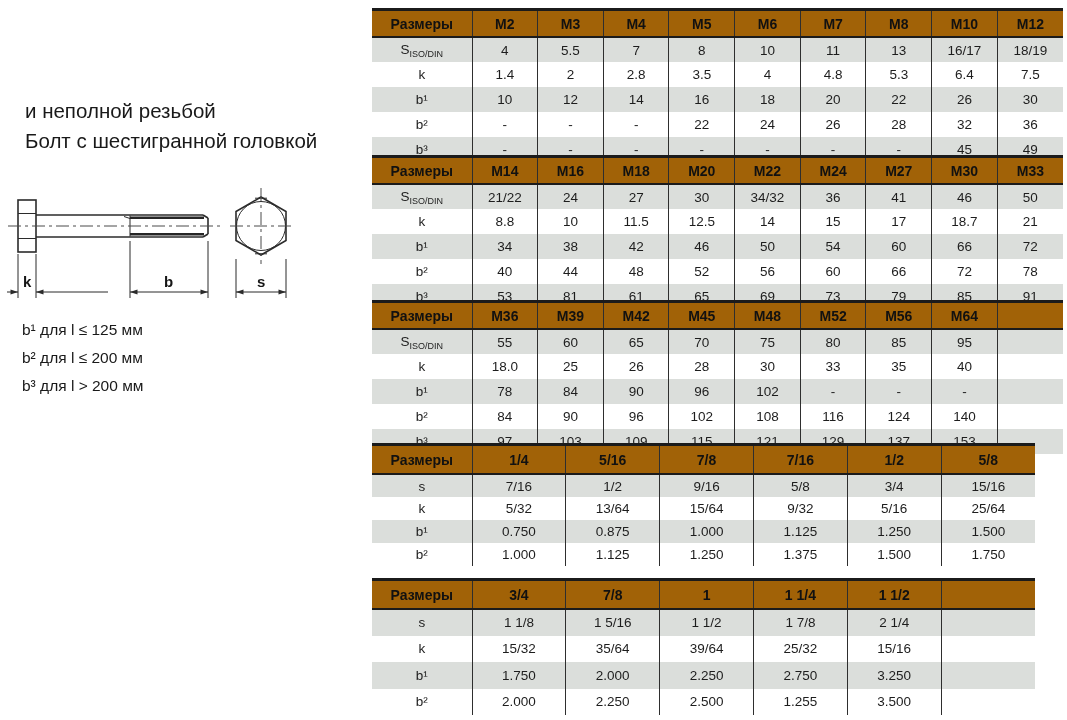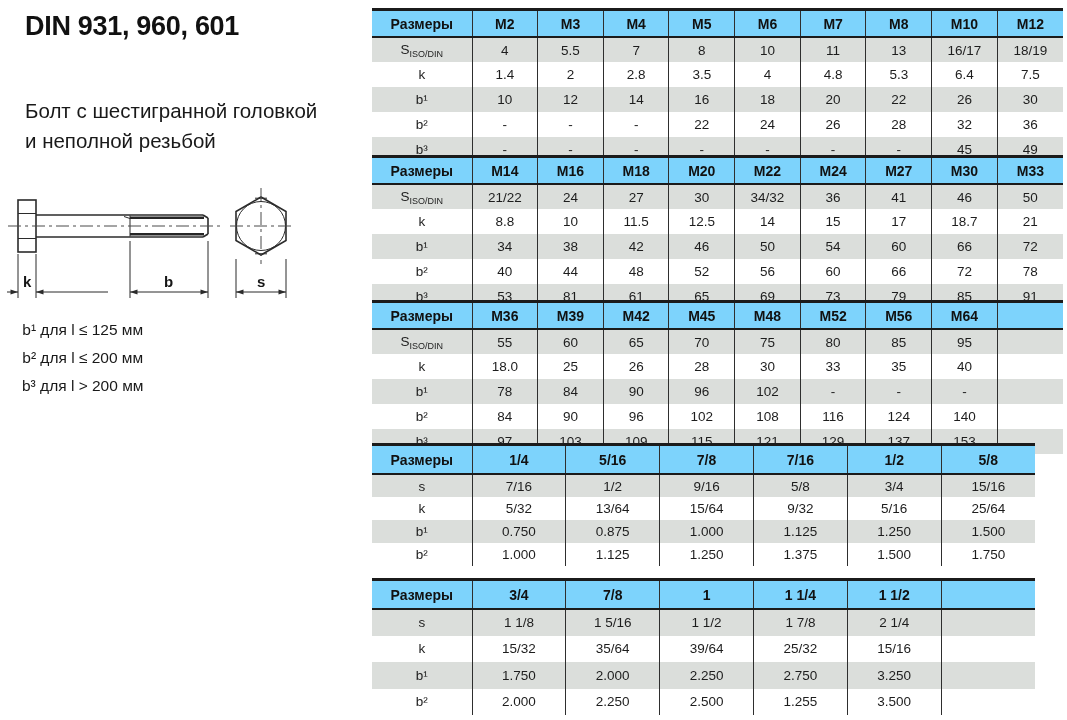--- a/index.html
+++ b/index.html
@@ -17,21 +17,21 @@
     font-size:27px;font-weight:bold;line-height:37px;color:#111;
     letter-spacing:-0.3px;white-space:nowrap;
   }
   .subtitle{
     position:absolute;left:25px;top:96px;
     font-size:20.5px;line-height:30px;color:#191919;white-space:nowrap;
   }
   .drawing{position:absolute;left:6px;top:183px;}
   .footnotes{
     position:absolute;left:22px;top:316px;
-    font-size:15.5px;line-height:28px;color:#191919;text-align:center;
+    font-size:15.5px;line-height:28px;color:#191919;
   }
 
   
   .tables{position:absolute;left:372px;top:0;width:695px;height:720px;}
   table{
     position:absolute;left:0;
     border-collapse:collapse;table-layout:fixed;
     border-top:3px solid #1b1b1b;
   }
   .tbl0{top:8px;width:691px;}
@@ -40,21 +40,21 @@
   .tbl3{top:443px;width:663px;}
   .tbl4{top:578px;width:663px;}
   col.label-col{width:100px;}
   th,td{
     border-left:1px solid #2e2e2e;
     text-align:center;vertical-align:middle;
     padding:0;font-size:13.5px;font-weight:normal;color:#1d1d1d;
   }
   tr > :first-child{border-left:none;}
   thead th{
-    background:#7dd3fc;
+    background:#a16207;
     border-bottom:2px solid #1b1b1b;
     font-weight:bold;font-size:14px;height:25px;color:#111;
   }
   tbody tr:nth-child(odd){background:#dbdedb;}
   .tbl0 tbody tr,.tbl1 tbody tr,.tbl2 tbody tr{height:25px;}
   .tbl3 tbody tr{height:23px;}
   .tbl4 tbody tr{height:26.5px;}
   .tbl3 thead th,.tbl4 thead th{height:27px;}
   .sub{font-size:9px;vertical-align:-3px;letter-spacing:0;}
   .row-label-main{font-size:13.5px;}
@@ -67,26 +67,25 @@
   .dim{stroke:#2b2b2b;fill:none;stroke-width:1;}
   .arr{fill:#2b2b2b;stroke:none;}
   .dimtxt{font-family:"Liberation Sans",sans-serif;font-size:15px;font-weight:bold;fill:#161616;}
 </style>
 </head>
 <body>
 
 <div class="page">
 
   <div class="title">
-    <div>DIN 931, 960, 601</div>
   </div>
 
   <div class="subtitle">
+    <div>и неполной резьбой</div>
     <div>Болт с шестигранной головкой</div>
-    <div>и неполной резьбой</div>
   </div>
 
   <svg class="drawing" width="310" height="125" viewBox="0 0 310 125" xmlns="http://www.w3.org/2000/svg">
 
     <g>
       <rect class="ln" x="12" y="17" width="18" height="52"></rect>
       <line class="thin" x1="12" y1="30.5" x2="30" y2="30.5"></line>
       <line class="thin" x1="12" y1="55.5" x2="30" y2="55.5"></line>
 
       <line class="ln" x1="30" y1="32" x2="197" y2="32"></line>

